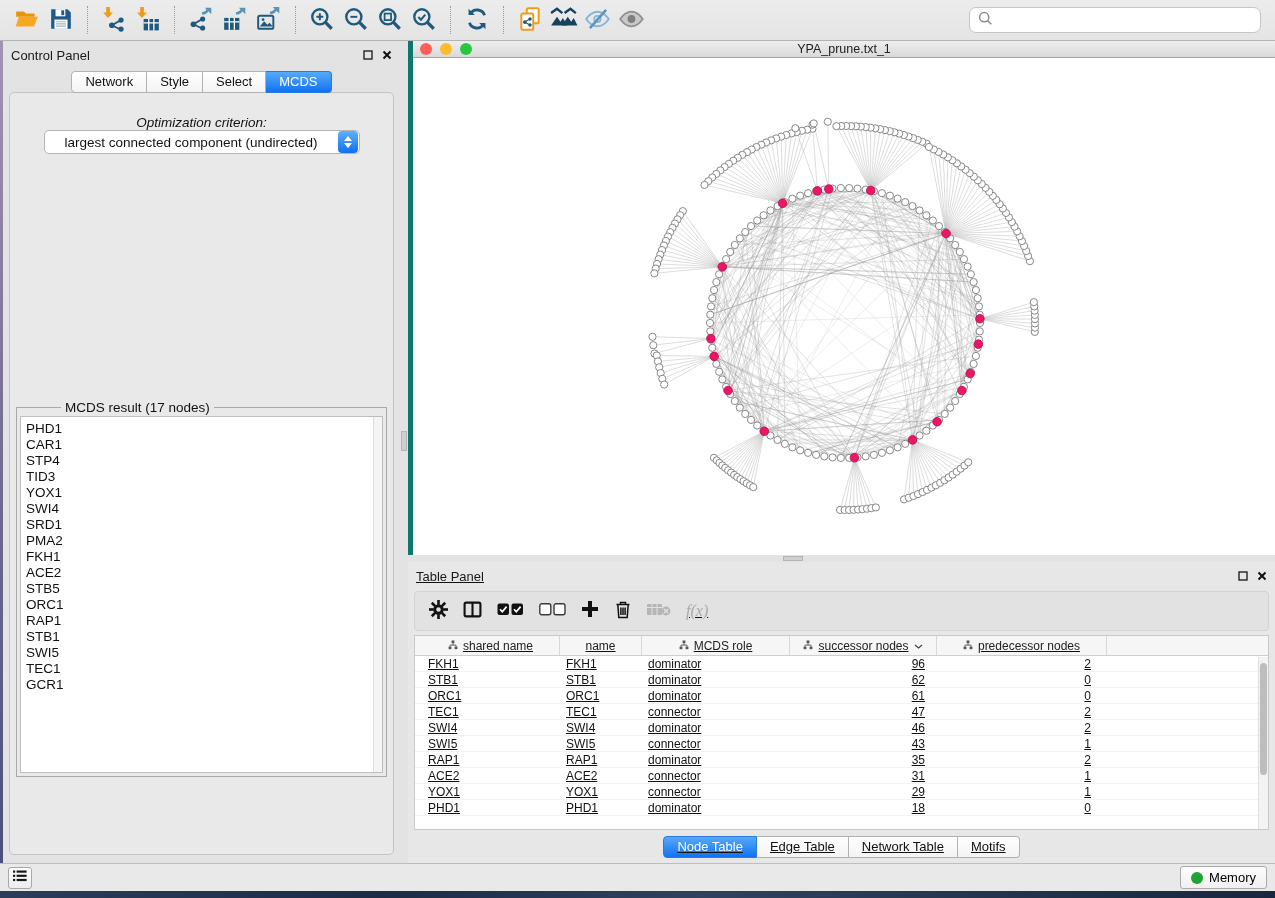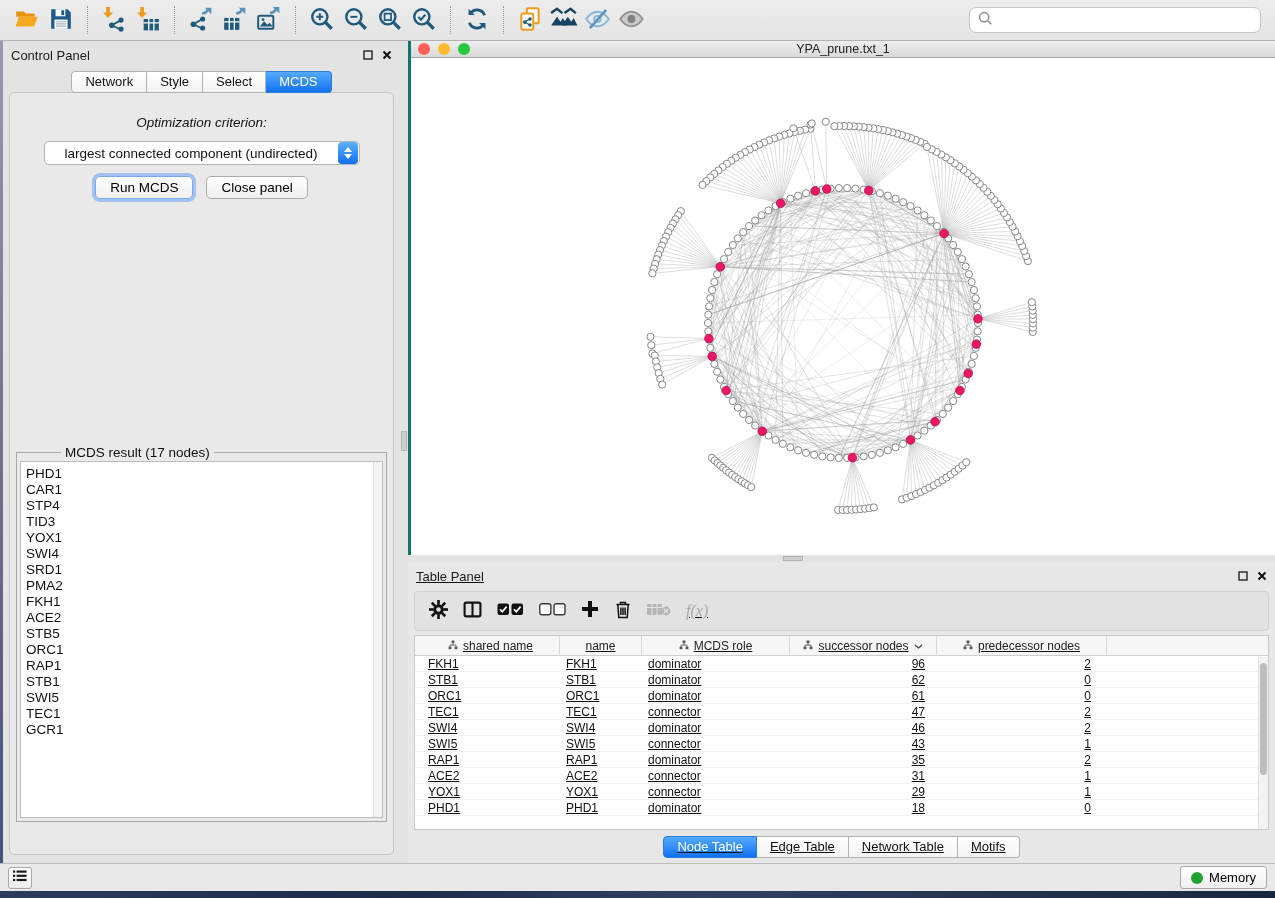--- a/index.html
+++ b/index.html
@@ -28,21 +28,21 @@
   .win-icons { margin-left:auto; display:flex; gap:9px; align-items:center; }
   .cp-tabs { display:flex; justify-content:center; position:relative; z-index:2; margin-top:6px; margin-bottom:-1px; }
   .seg { border:1px solid #b2b2b2; border-left:none; padding:2px 13px; background:linear-gradient(#fff,#f3f3f3);
          font-size:13px; line-height:16px; color:#111; }
   .seg:first-child { border-left:1px solid #b2b2b2; border-radius:4px 0 0 4px; }
   .seg:last-child { border-radius:0 4px 4px 0; }
   .seg.active { background:linear-gradient(#56a9fc,#1173f2); border-color:#2a7ade; color:#fff; }
   .cp-body { flex:1; background:#e9e9e9; border:1px solid #c4c4c4; border-radius:5px; margin-top:0;
              display:flex; flex-direction:column; align-items:center; padding-top:22px; }
   .opt-label { font-size:13.5px;font-style:italic; }
-  .dropdown { margin-top:11px; width:316px; height:24px; background:#fff; border:1px solid #b5b5b5; border-radius:5px;
+  .dropdown { width:316px; height:24px; background:#fff; border:1px solid #b5b5b5; border-radius:5px;
               display:flex; align-items:center; }
   .dropdown .dd-text { flex:1; text-align:center; font-size:13.5px; }
   .dd-stepper { width:20px; height:22px; margin-right:1px; border-radius:4px; background:linear-gradient(#5fb0ff,#1070ee);
                 display:flex; flex-direction:column; align-items:center; justify-content:center; gap:2px; }
   .dd-up { width:0;height:0;border-left:4px solid transparent;border-right:4px solid transparent;border-bottom:5px solid #fff; }
   .dd-dn { width:0;height:0;border-left:4px solid transparent;border-right:4px solid transparent;border-top:5px solid #fff; }
   .btn-row { margin-top:11px; display:flex; gap:13px; }
   .btn { font-size:13.5px; padding:3px 14px; background:linear-gradient(#fff,#efefef); border:1px solid #ababab; border-radius:5px; }
   .btn.focused { box-shadow:0 0 0 3px rgba(100,160,250,.55); border-color:#7aa8e8; }
   .mcds-group { margin-top:253px; width:371px; height:370px; border:1px solid #a9a9a9; background:#e9e9e9;
@@ -54,21 +54,21 @@
   .mcds-scroll { position:absolute; right:0; top:0; bottom:0; width:9px; background:#f4f4f4; border-left:1px solid #dcdcdc; }
 
   
   .vsplit { width:8px; flex:0 0 8px; background:#e3e3e3; position:relative; }
   .vsplit .grip { position:absolute; top:390px; left:1px; width:6px; height:20px; background:#cfcfcf; border:1px solid #b5b5b5; }
   .hsplit { height:7px; background:#e3e3e3; position:relative; flex:0 0 7px; }
   .hsplit .grip { position:absolute; left:375px; top:1px; width:20px; height:5px; background:#cfcfcf; border:1px solid #b5b5b5; }
 
   
   .right-col { flex:1; display:flex; flex-direction:column; min-width:0; }
-  .net-window { height:514px; flex:0 0 514px; display:flex; flex-direction:column; border-left:3px solid #0f766e; }
+  .net-window { height:514px; flex:0 0 514px; display:flex; flex-direction:column; border-left:5px solid #0f766e; }
   .net-titlebar { height:17px; background:linear-gradient(#eeeeee,#d9d9d9); border-bottom:1px solid #a8a8a8;
                   display:flex; align-items:center; position:relative; }
   .lights { display:flex; gap:8px; margin-left:7px; }
   .light { width:12px; height:12px; border-radius:50%; }
   .net-title { position:absolute; left:0; right:0; text-align:center; font-size:12.5px; color:#222; }
   .netview { flex:1; background:#fff; position:relative; overflow:hidden; }
 
   
   .table-panel { flex:1; background:#e7e7e7; display:flex; flex-direction:column; padding:4px 6px 0 6px; min-height:0;text-decoration:underline; }
   .tp-toolbar { margin-top:5px; height:40px; background:#e2e2e2; border:1px solid #d2d2d2; border-radius:4px;
@@ -270,24 +270,20 @@
           <div class="seg active">MCDS</div>
         </div>
       <div class="cp-body">
         <div class="opt-label">Optimization criterion:</div>
         <div class="dropdown">
           <span class="dd-text">largest connected component (undirected)</span>
           <span class="dd-stepper">
               <span class="dd-up"></span>
               <span class="dd-dn"></span>
             </span>
-        </div>
-        <div class="btn-row">
-          <button class="btn focused">Run MCDS</button>
-          <button class="btn">Close panel</button>
         </div>
         <div class="mcds-group">
           <span class="mcds-legend">MCDS result (17 nodes)</span>
           <div class="mcds-list">
             <div>
                 <div class="row-item">PHD1</div>
                 <div class="row-item">CAR1</div>
                 <div class="row-item">STP4</div>
                 <div class="row-item">TID3</div>
                 <div class="row-item">YOX1</div>

